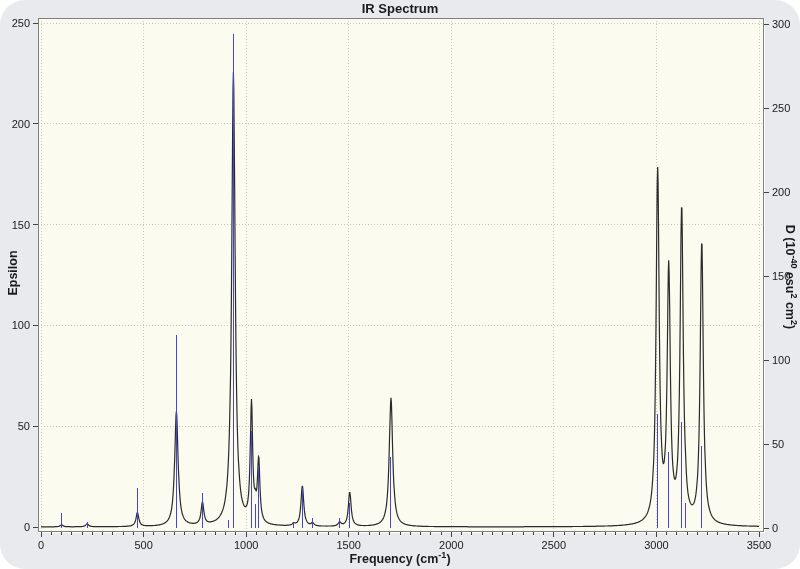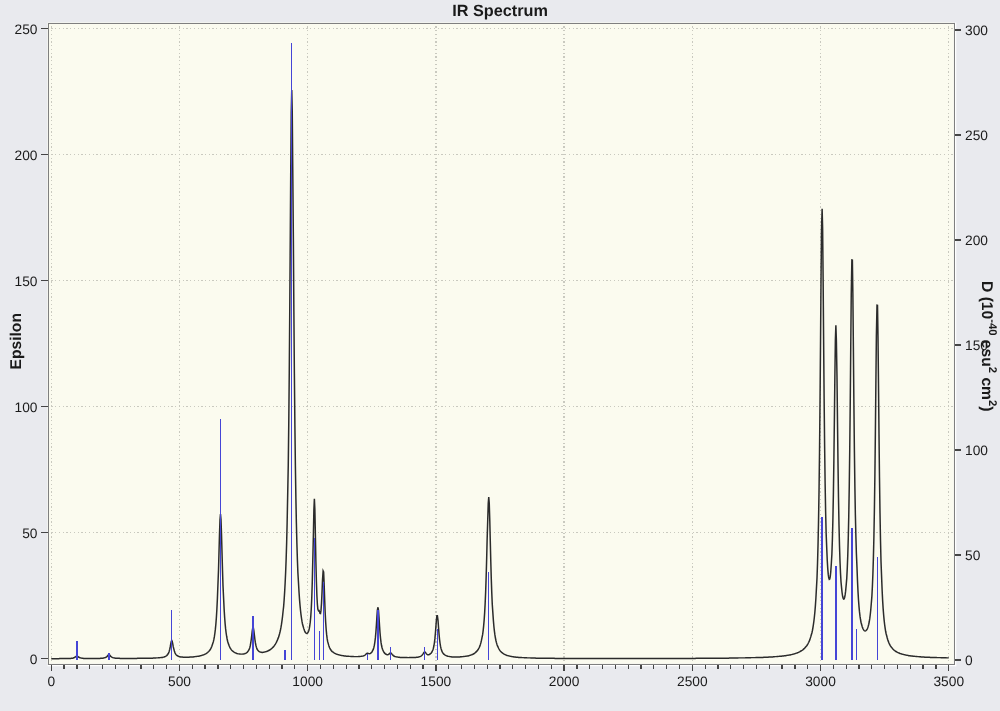--- a/index.html
+++ b/index.html
@@ -1,17 +1,17 @@
 <!DOCTYPE html>
 <html><head>
 <meta charset="utf-8">
 <style>
   html,body{margin:0;padding:0;}
   body{width:800px;height:569px;overflow:hidden;font-family:"Liberation Sans",sans-serif;}
-  #stage{position:relative;width:800px;height:569px;background:#E9EAEE;}
+  #stage{position:relative;width:800px;height:569px;background:#E9EAEE;border-radius:25px;}
   #plot-svg{position:absolute;left:0;top:0;}
   .lbl{position:absolute;color:#1A1A1A;font-weight:bold;}
   #chart-title{left:0;top:1px;width:800px;text-align:center;font-size:13px;}
   #x-axis-title{left:0;top:550px;width:800px;text-align:center;font-size:12.5px;}
   .rot{position:absolute;width:0;height:0;}
   .rot>span{position:absolute;white-space:nowrap;font-size:12.5px;font-weight:bold;color:#1A1A1A;}
   #left-axis-title{left:13px;top:273px;}
   #left-axis-title>span{transform:translate(-50%,-50%) rotate(-90deg);}
   #right-axis-title{left:791px;top:277px;}
   #right-axis-title>span{transform:translate(-50%,-50%) rotate(90deg);}
@@ -25,20 +25,21 @@
   <div id="chart-title" class="lbl">IR Spectrum</div>
 
   <div id="left-axis-title" class="rot">
     <span>Epsilon</span>
   </div>
 
   <div id="right-axis-title" class="rot">
     <span><span>D (10</span><sup>-40</sup><span> esu</span><sup>2</sup><span> cm</span><sup>2</sup><span>)</span></span>
   </div>
 
+  <div id="x-axis-title" class="lbl"><span>Frequency (cm</span><sup>-1</sup><span>)</span></div>
 
   <svg id="plot-svg" width="800" height="569" viewBox="0 0 800 569">
       <rect x="38" y="18" width="725" height="513" fill="#FBFBEF"></rect>
       <g>
         <line x1="41" x2="41" y1="18" y2="531" stroke="#C9C9BF" stroke-width="1" stroke-dasharray="1 2" shape-rendering="crispEdges"></line>
         <line x1="143.57142857142856" x2="143.57142857142856" y1="18" y2="531" stroke="#C9C9BF" stroke-width="1" stroke-dasharray="1 2" shape-rendering="crispEdges"></line>
         <line x1="246.14285714285714" x2="246.14285714285714" y1="18" y2="531" stroke="#C9C9BF" stroke-width="1" stroke-dasharray="1 2" shape-rendering="crispEdges"></line>
         <line x1="348.7142857142857" x2="348.7142857142857" y1="18" y2="531" stroke="#C9C9BF" stroke-width="1" stroke-dasharray="1 2" shape-rendering="crispEdges"></line>
         <line x1="451.2857142857143" x2="451.2857142857143" y1="18" y2="531" stroke="#C9C9BF" stroke-width="1" stroke-dasharray="1 2" shape-rendering="crispEdges"></line>
         <line x1="553.8571428571429" x2="553.8571428571429" y1="18" y2="531" stroke="#C9C9BF" stroke-width="1" stroke-dasharray="1 2" shape-rendering="crispEdges"></line>

